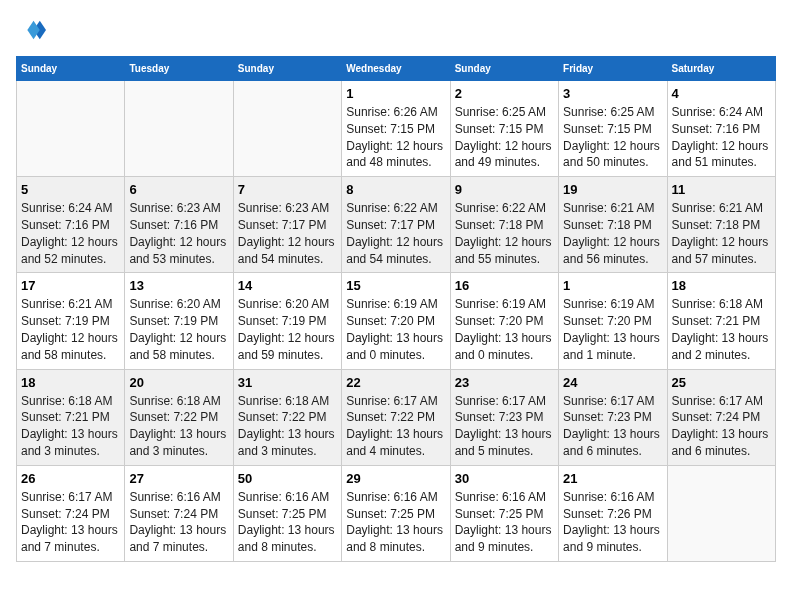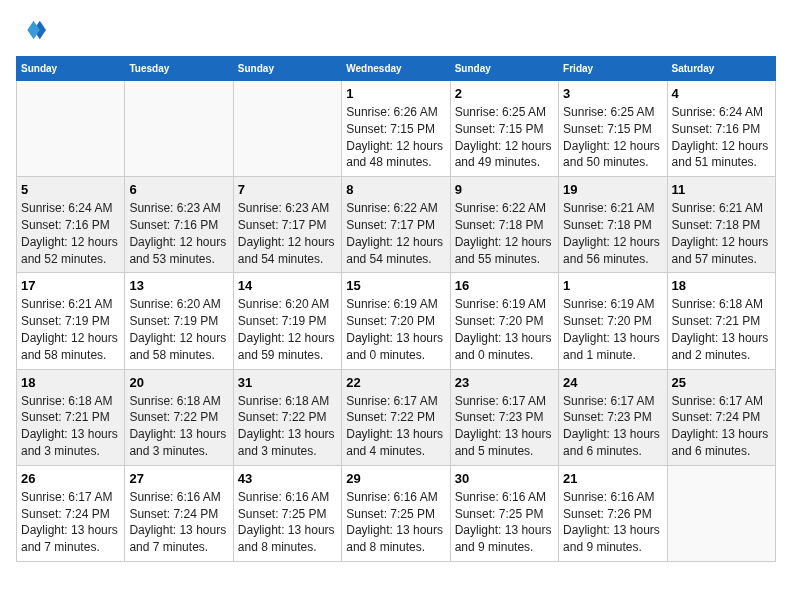--- a/index.html
+++ b/index.html
@@ -230,21 +230,21 @@
       <tr>
         <td>
           <span class="day-num">26</span>
           <div class="day-info">Sunrise: 6:17 AM<br>Sunset: 7:24 PM<br>Daylight: 13 hours and 7 minutes.</div>
         </td>
         <td>
           <span class="day-num">27</span>
           <div class="day-info">Sunrise: 6:16 AM<br>Sunset: 7:24 PM<br>Daylight: 13 hours and 7 minutes.</div>
         </td>
         <td>
-          <span class="day-num">43</span>
+          <span class="day-num">50</span>
           <div class="day-info">Sunrise: 6:16 AM<br>Sunset: 7:25 PM<br>Daylight: 13 hours and 8 minutes.</div>
         </td>
         <td>
           <span class="day-num">29</span>
           <div class="day-info">Sunrise: 6:16 AM<br>Sunset: 7:25 PM<br>Daylight: 13 hours and 8 minutes.</div>
         </td>
         <td>
           <span class="day-num">30</span>
           <div class="day-info">Sunrise: 6:16 AM<br>Sunset: 7:25 PM<br>Daylight: 13 hours and 9 minutes.</div>
         </td>

